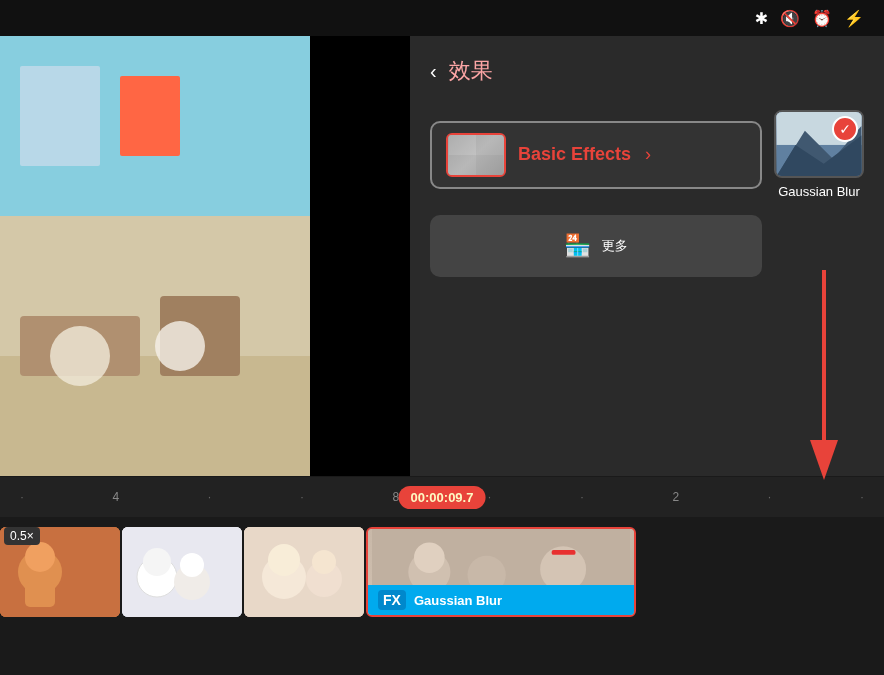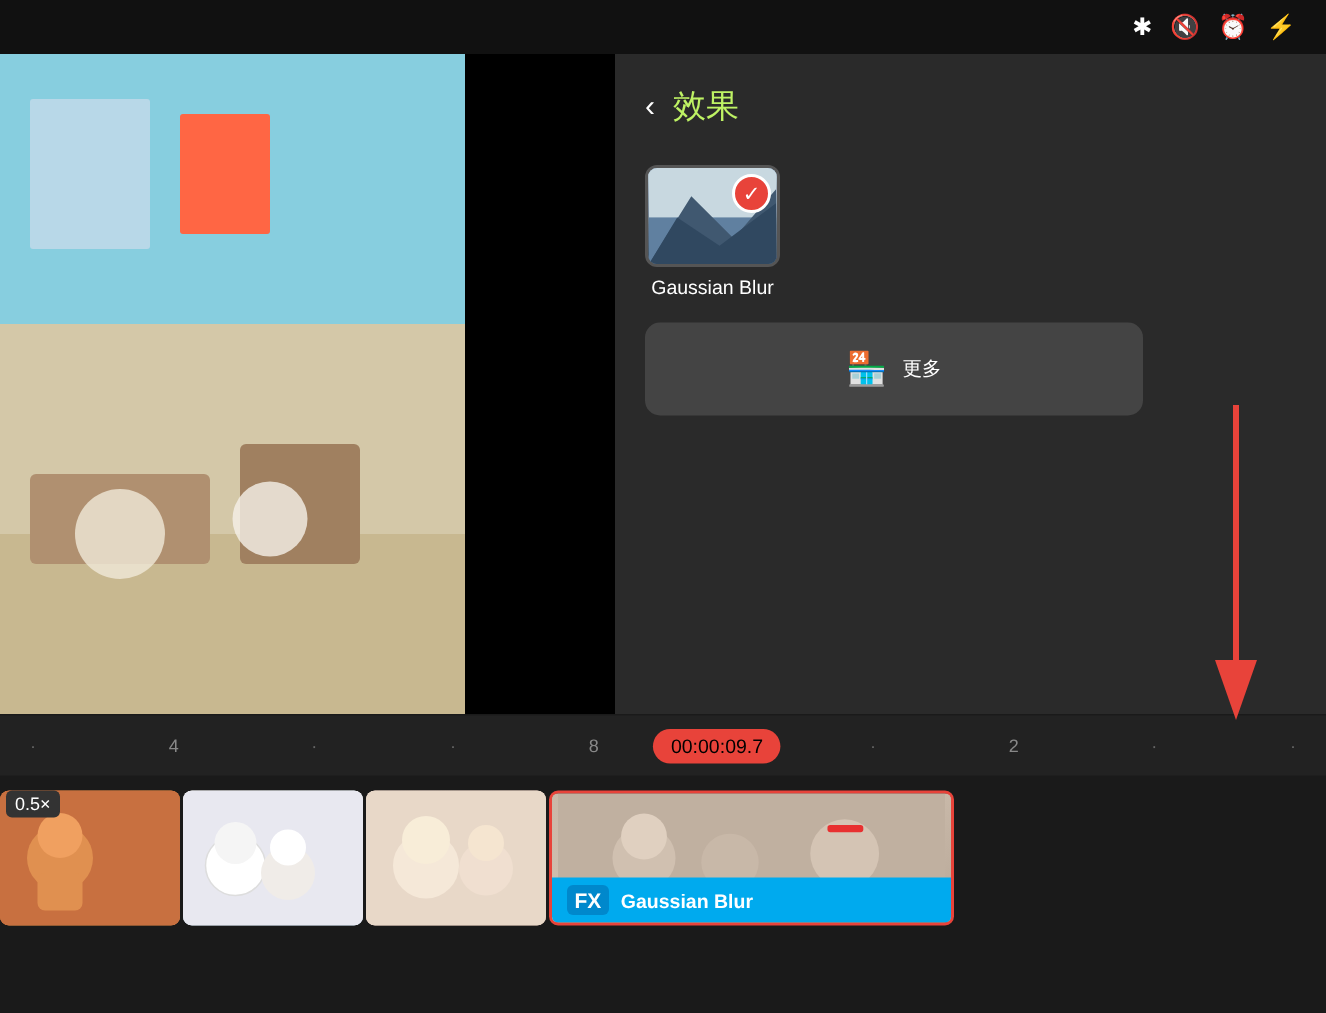--- a/index.html
+++ b/index.html
@@ -80,21 +80,21 @@
       align-items: center;
       gap: 12px;
       margin-bottom: 24px;
     }
     .back-arrow {
       color: #fff;
       font-size: 20px;
       cursor: pointer;
     }
     .effects-title {
-      color: #bef264;
+      color: #fca5a5;
       font-size: 22px;
       font-weight: 500;
     }
 
     
     .effects-row {
       display: flex;
       align-items: center;
       gap: 12px;
       margin-bottom: 16px;
@@ -232,27 +232,26 @@
     }
     .ruler-number {
       color: #888;
       font-size: 12px;
     }
     .timecode-badge {
       position: absolute;
       left: 50%;
       transform: translateX(-50%);
       background: #e8433a;
-      color: #000000;
+      color: #fef9c3;
       padding: 4px 12px;
       border-radius: 14px;
       font-size: 13px;
-      font-weight: 400;
+      font-weight: 700;
       white-space: nowrap;
-      margin-left: 36px;
     }
 
     
     .track-row {
       height: 110px;
       display: flex;
       align-items: center;
       padding: 8px 0;
       position: relative;
     }
@@ -412,20 +411,31 @@
 </div>
 
 <div class="effects-panel">
   <div class="effects-header">
     <span class="back-arrow">‹</span>
     <span class="effects-title">效果</span>
   </div>
 
   <div class="effects-row">
 
+    <div class="basic-effects-card">
+      <div class="basic-effects-thumb">
+        <svg width="100%" height="100%" viewBox="0 0 60 44" xmlns="http://www.w3.org/2000/svg">
+          <rect width="60" height="44" fill="#999"></rect>
+          <rect x="0" y="0" width="30" height="22" fill="#ccc" opacity="0.5"></rect>
+          <rect x="30" y="22" width="30" height="22" fill="#777" opacity="0.5"></rect>
+        </svg>
+      </div>
+      <span class="basic-effects-label">Basic Effects</span>
+      <span class="chevron-right">›</span>
+    </div>
 
     <div class="gaussian-item">
       <div class="gaussian-thumb">
         <svg width="100%" height="100%" viewBox="0 0 90 68" xmlns="http://www.w3.org/2000/svg" style="position:absolute;top:0;left:0;">
 
           <defs>
             <filter id="blur1">
               <feGaussianBlur stdDeviation="1"></feGaussianBlur>
             </filter>
           </defs>

